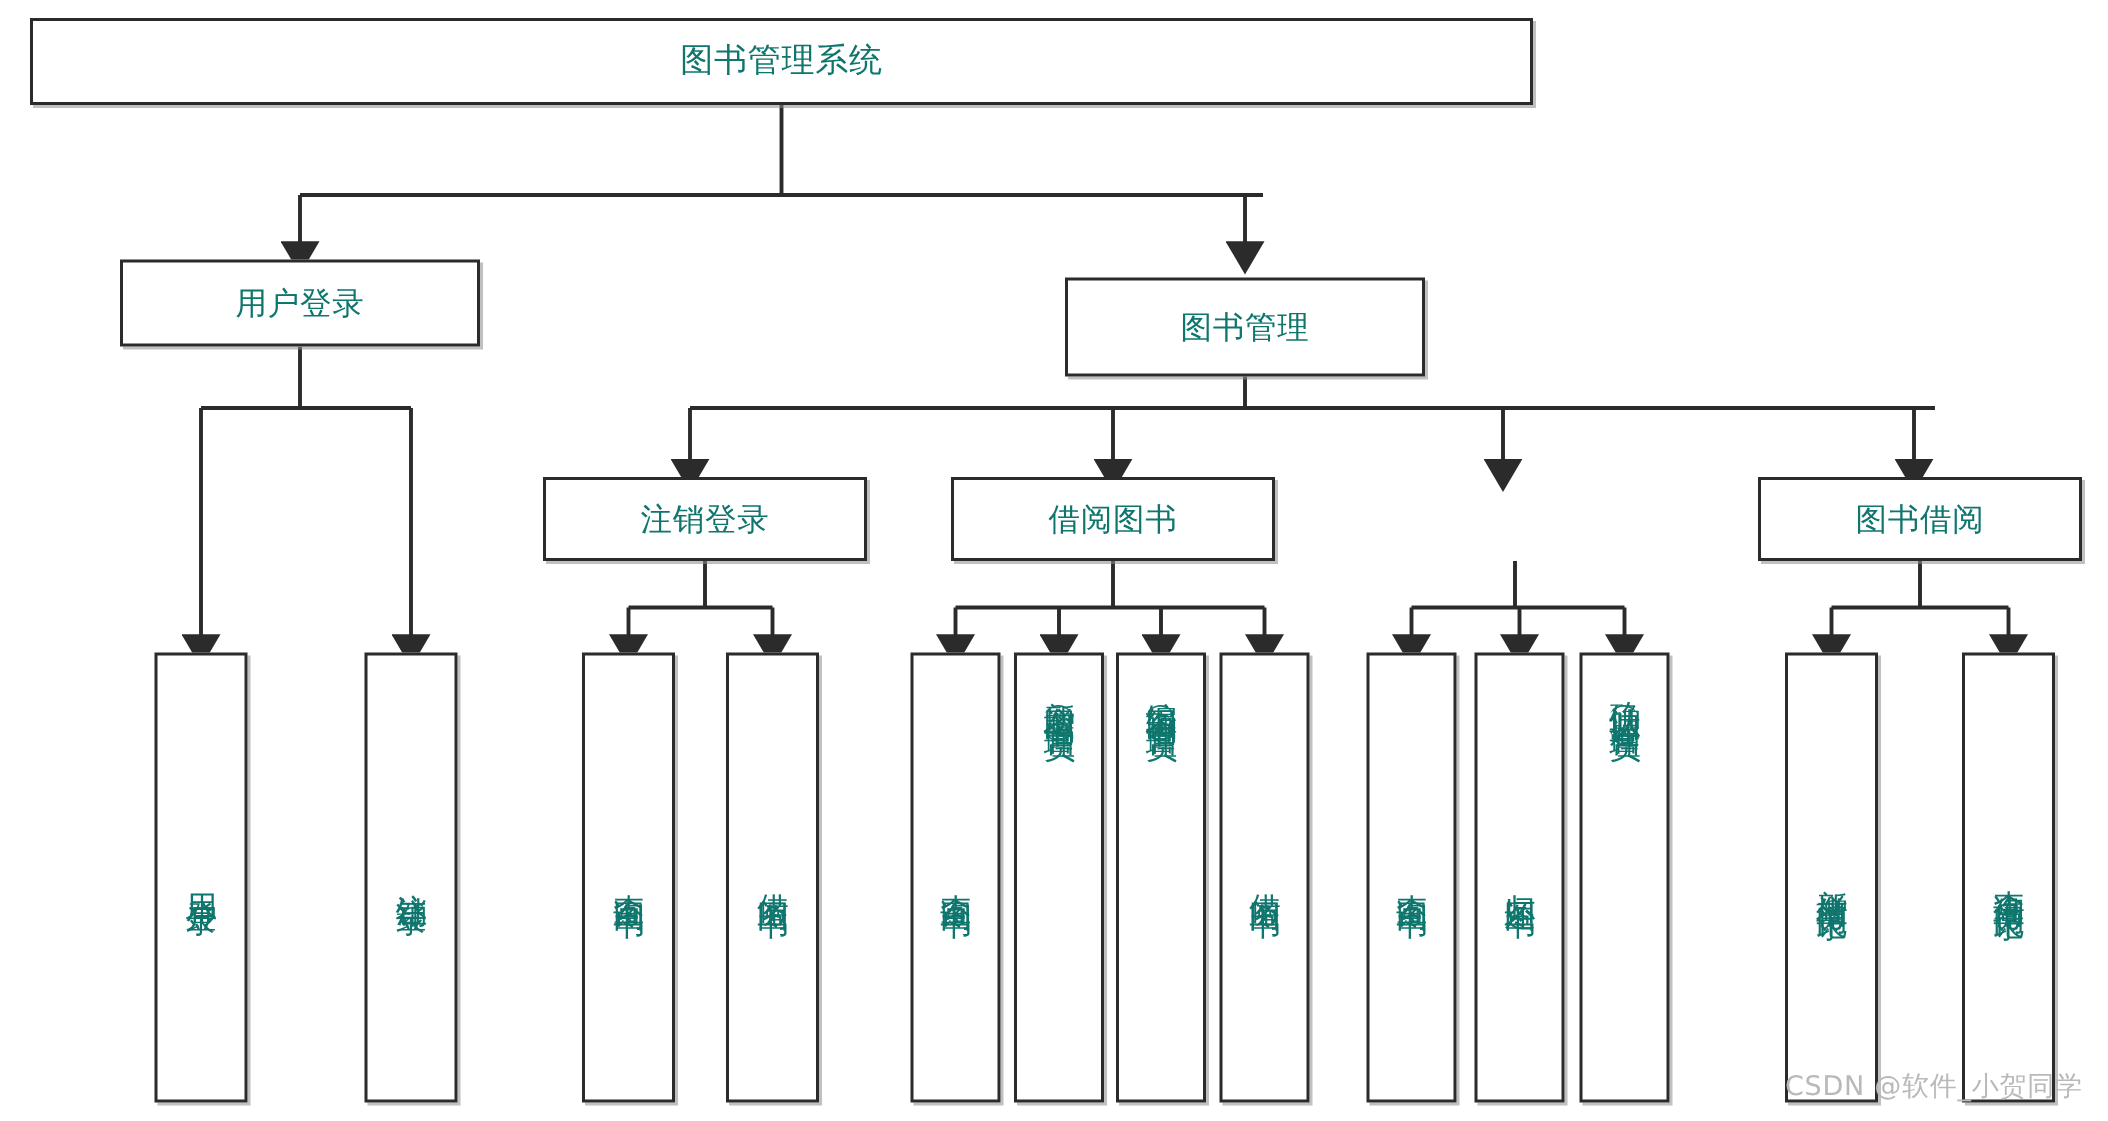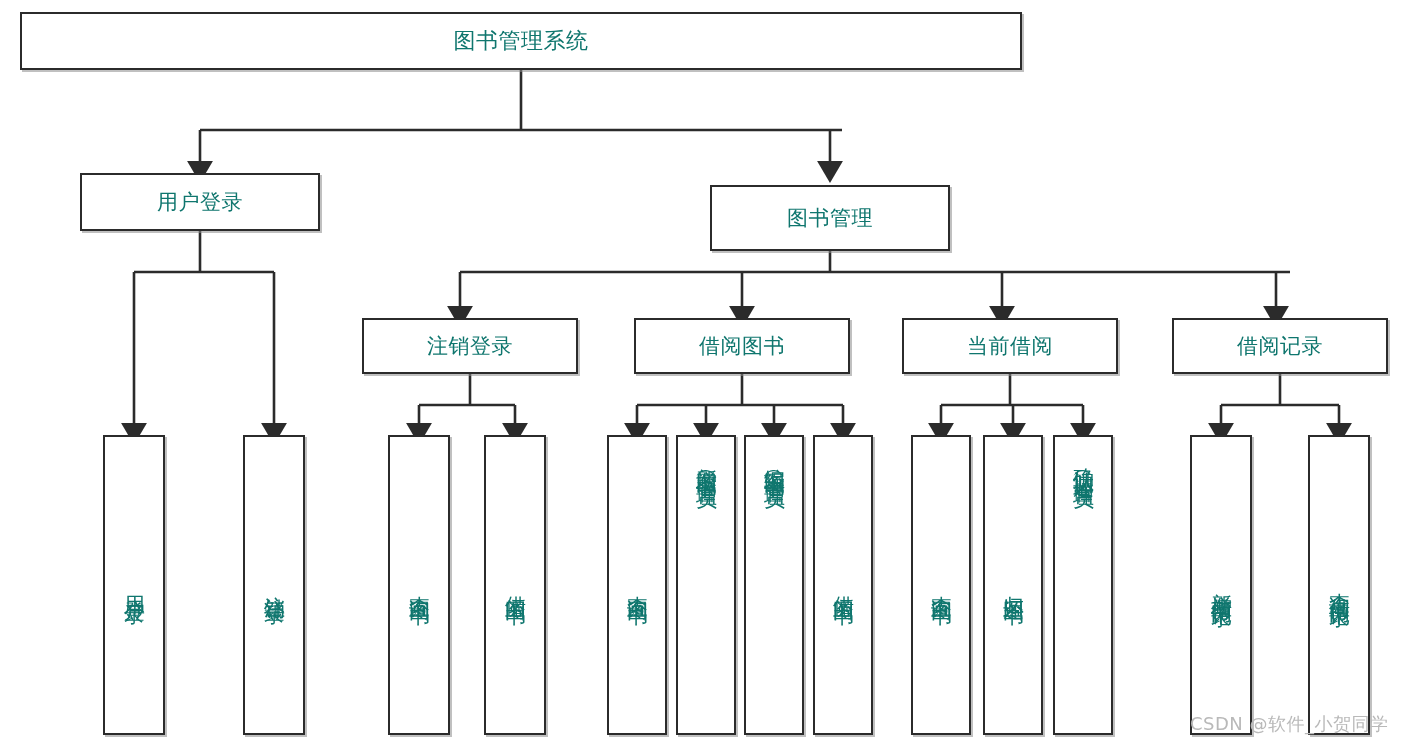--- a/index.html
+++ b/index.html
@@ -117,25 +117,22 @@
   <div class="node h" style="left:710px;top:185px;width:240px;height:66px;">
     <span class="lbl">图书管理</span>
   </div>
 
   <div class="node h" style="left:362px;top:318px;width:216px;height:56px;">
     <span class="lbl">注销登录</span>
   </div>
   <div class="node h" style="left:634px;top:318px;width:216px;height:56px;">
     <span class="lbl">借阅图书</span>
   </div>
-  <div class="node h" style="left:902px;top:318px;width:216px;height:56px;">
-    <span class="lbl">当前借阅</span>
-  </div>
   <div class="node h" style="left:1172px;top:318px;width:216px;height:56px;">
-    <span class="lbl">借阅记录</span>
+    <span class="lbl">图书借阅</span>
   </div>
 
   <div class="node v vmid" style="left:103px;top:435px;width:62px;height:300px;">
     <span class="lbl">用户登录</span>
   </div>
   <div class="node v vmid" style="left:243px;top:435px;width:62px;height:300px;">
     <span class="lbl">注销登录</span>
   </div>
 
   <div class="node v vmid" style="left:388px;top:435px;width:62px;height:300px;">

